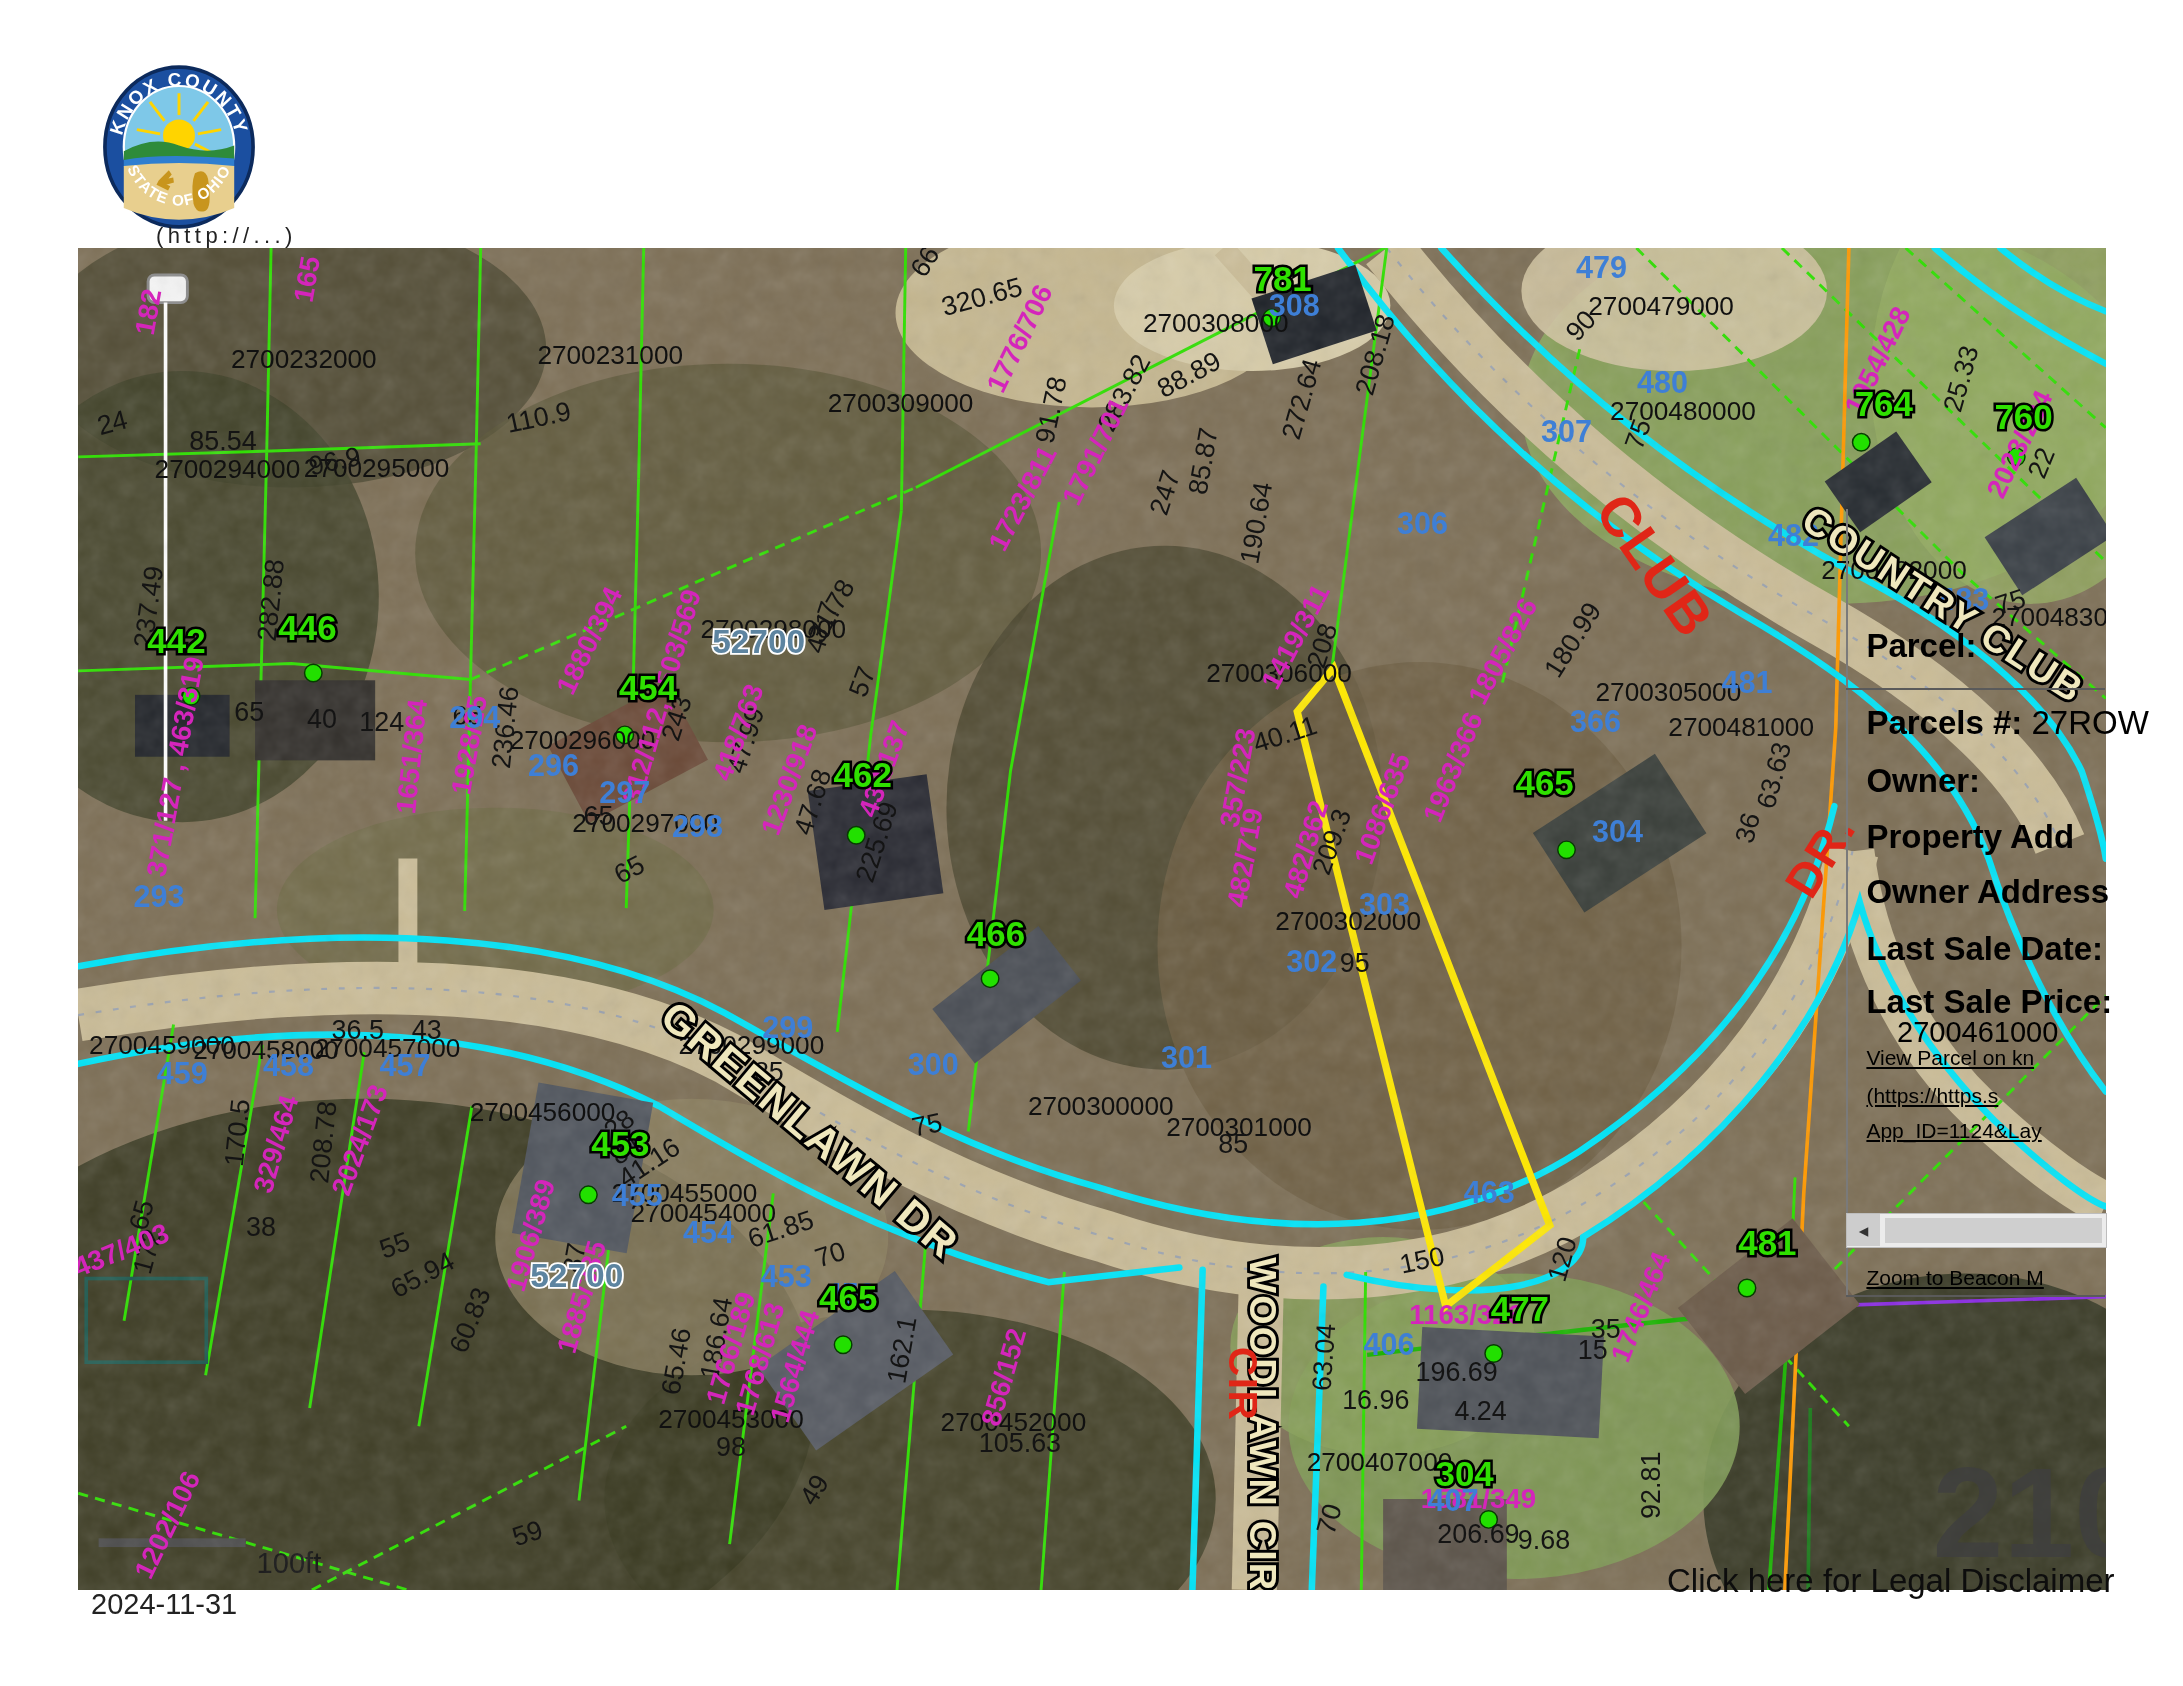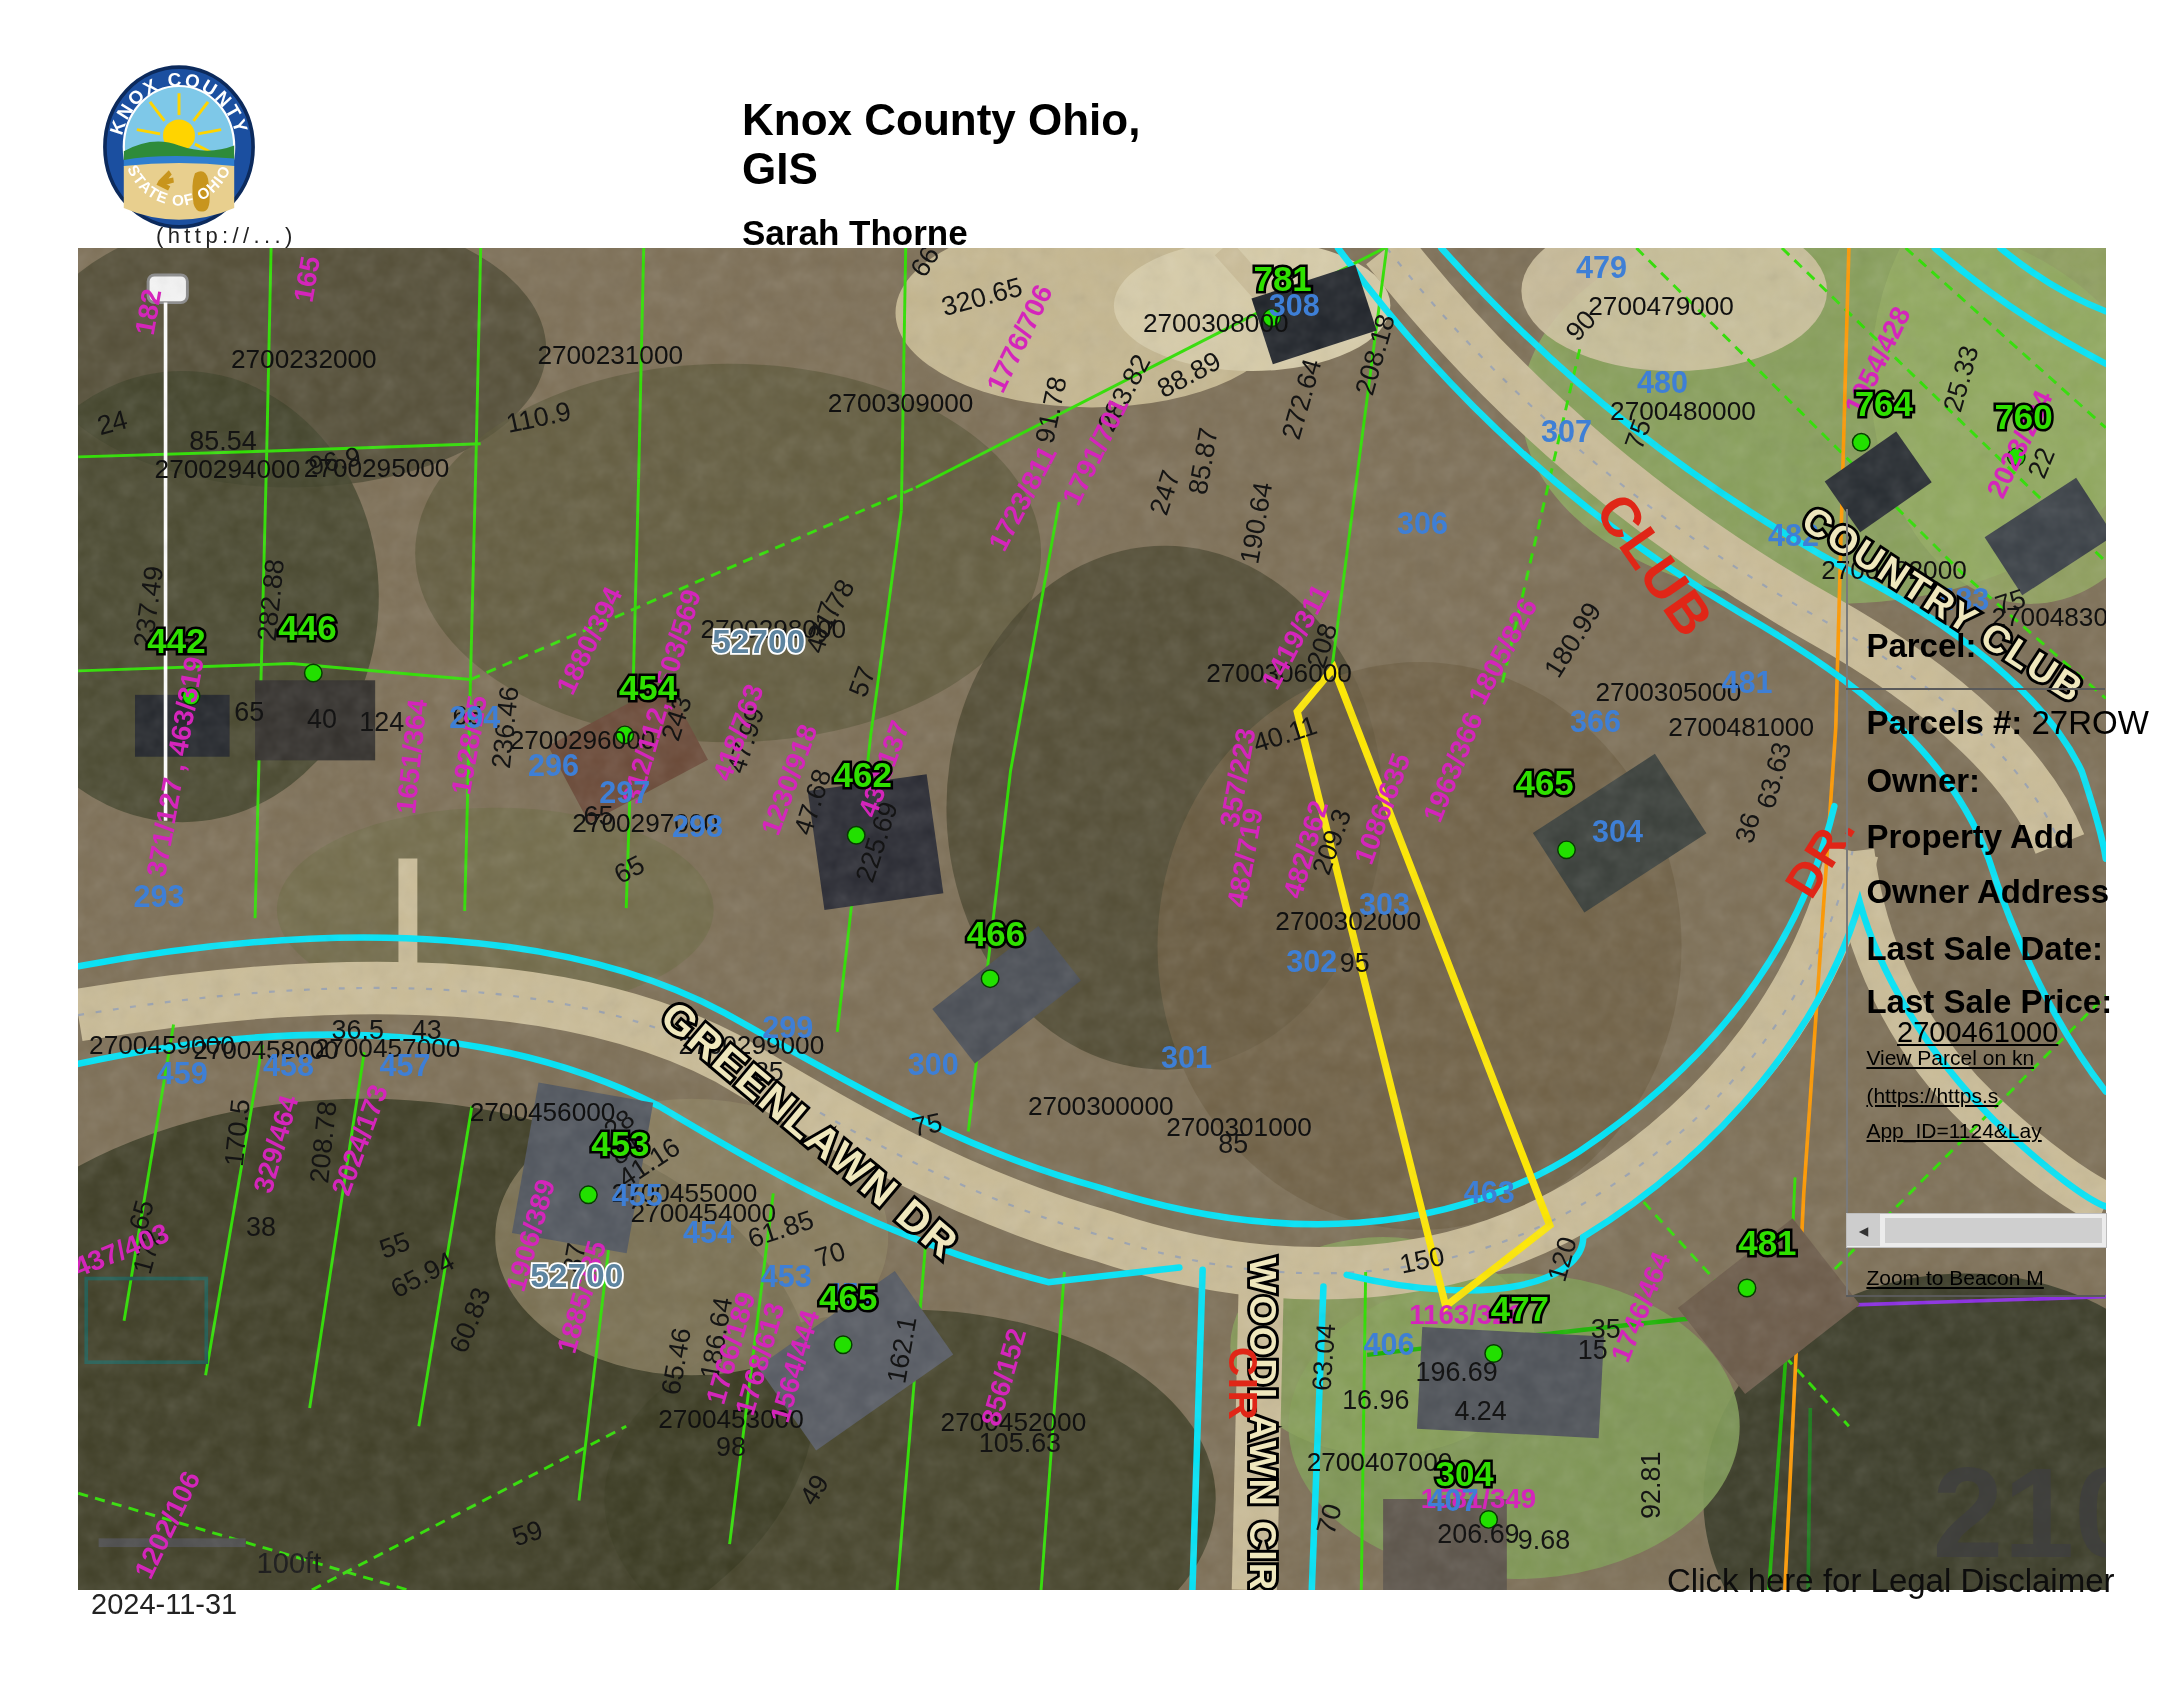--- a/index.html
+++ b/index.html
@@ -25,21 +25,21 @@
   .lbl-street{fill:#efe7bd;font-weight:bold;stroke:#000;stroke-width:8px;paint-order:stroke;letter-spacing:3px;}
   .lbl-street.red{fill:#e02617;stroke:none;letter-spacing:2px;}
   .lbl-misc{fill:#3f3f3f;font-weight:bold;opacity:.8;}
   .anchor-start{text-anchor:start;}
   
   .panel{position:absolute;left:1846px;top:509px;width:205px;height:787px;z-index:4;pointer-events:none;padding-left:6px;}
   .panel .vline{position:absolute;left:0;top:0;width:2.2px;height:787px;background:#7a7a7a;}
   .panel .hline{position:absolute;left:0;width:259px;height:2.2px;background:#5a5a5a;}
   .prow{position:absolute;left:20.4px;white-space:nowrap;font-size:33px;font-weight:bold;color:#000;pointer-events:auto;}
   .pval{font-weight:normal;}
-  .prow.small{font-size:29px;font-weight:normal;text-decoration:underline;}
+  .prow.small{font-size:29px;font-weight:normal;}
   .plink{font-size:21px;font-weight:normal;text-decoration:underline;cursor:pointer;}
   .scrollbar{position:absolute;left:0px;top:704px;width:259px;height:33px;background:#ececec;
              border:0.7px solid #bdbdbd;pointer-events:auto;}
   .sb-btn{position:absolute;left:0;top:0;width:33px;height:32px;background:#cdcdcd;
           display:flex;align-items:center;justify-content:center;font-size:19px;color:#333;cursor:pointer;}
   .sb-thumb{position:absolute;left:38px;top:3.6px;width:217px;height:25px;background:#cfcfcf;cursor:pointer;}
   
   .disclaimer{position:absolute;left:1667px;top:1562px;z-index:5;font-size:33px;color:#0d0d0d;cursor:pointer;}
   .datestamp{position:absolute;left:91px;top:1588px;z-index:5;font-size:29px;color:#222;}
 </style>
@@ -73,25 +73,20 @@
         <path id="arcTop" d="M 26,118 A 80,88 0 0 1 186,118"></path>
         <path id="arcBot" d="M 30,128 A 78,86 0 0 0 182,128"></path>
       </defs>
       <text font-size="26" font-weight="bold" fill="#ffffff" letter-spacing="3">
         <textPath href="#arcTop" startOffset="50%">KNOX COUNTY</textPath>
       </text>
       <text font-size="21" font-weight="bold" fill="#ffffff" letter-spacing="2">
         <textPath href="#arcBot" startOffset="50%">STATE OF OHIO</textPath>
       </text>
     </svg>
-    <div class="titleblock">
-      <div class="title">Knox County Ohio,</div>
-      <div class="title">GIS</div>
-      <div class="author">Sarah Thorne</div>
-    </div>
     <div class="clipped-url">(http://...)</div>
   </div>
 
   <div class="map-wrap">
     <svg id="map-svg" width="2028" height="1342" viewBox="107 341 2786 1844">
       <defs>
         <filter id="grain">
             <feTurbulence type="fractalNoise" baseFrequency="0.035" numOctaves="3" seed="11"></feTurbulence>
           <feColorMatrix type="saturate" values="0"></feColorMatrix>
           </filter>

